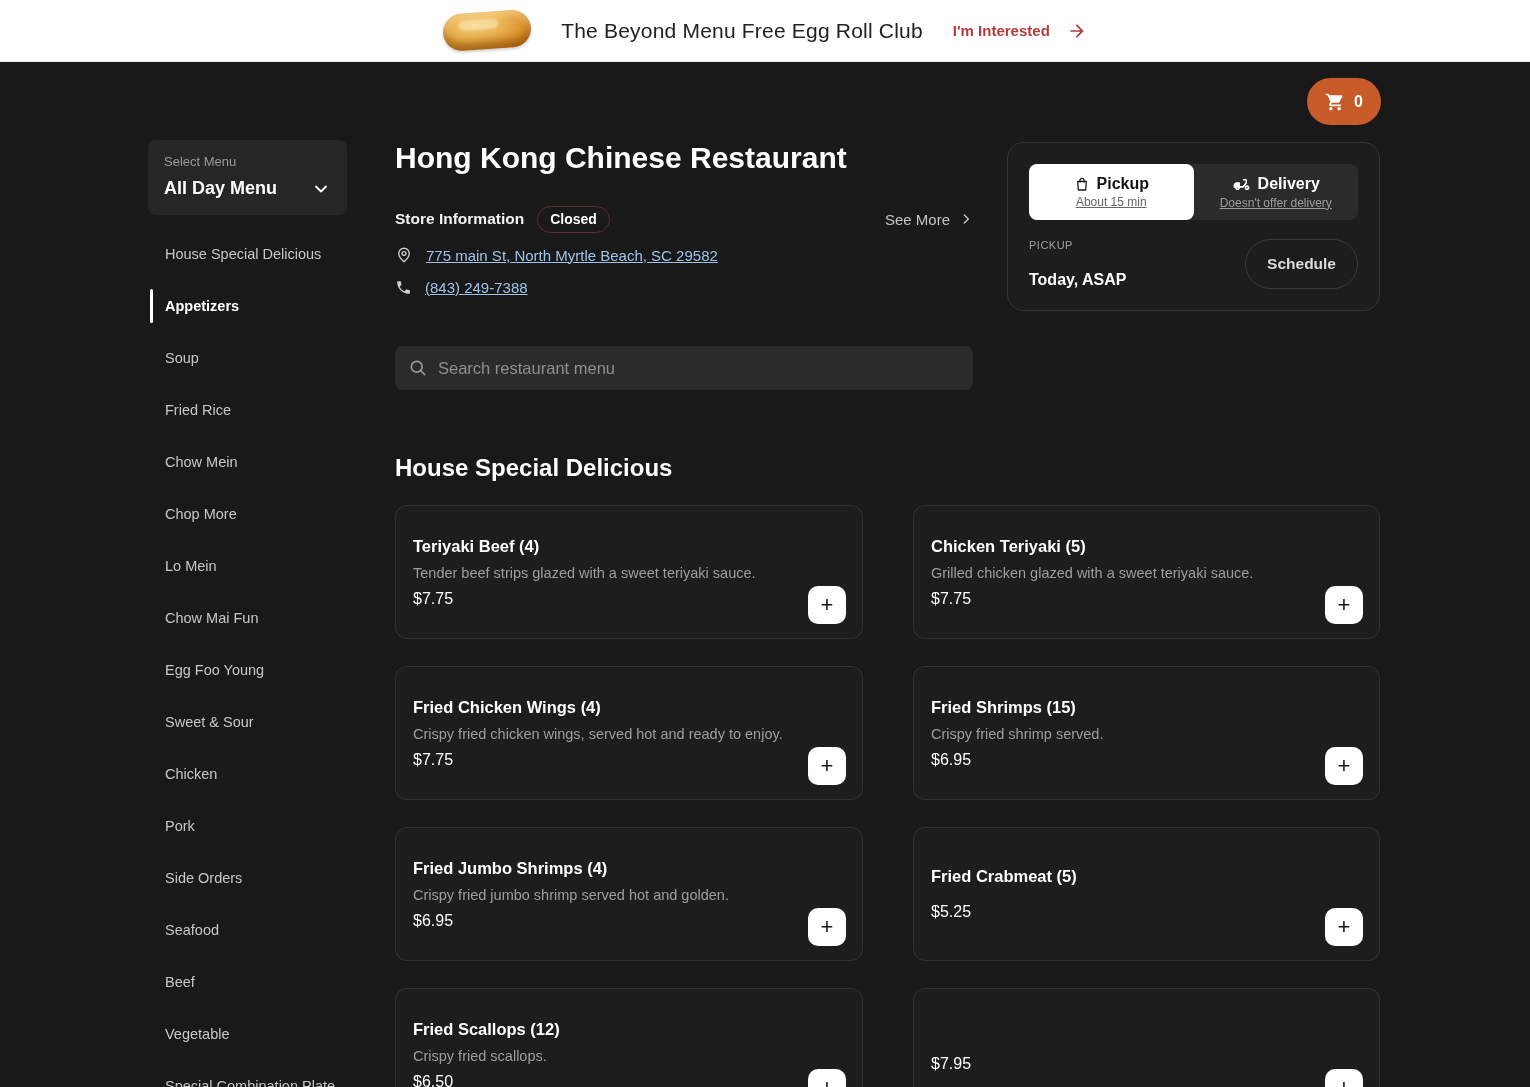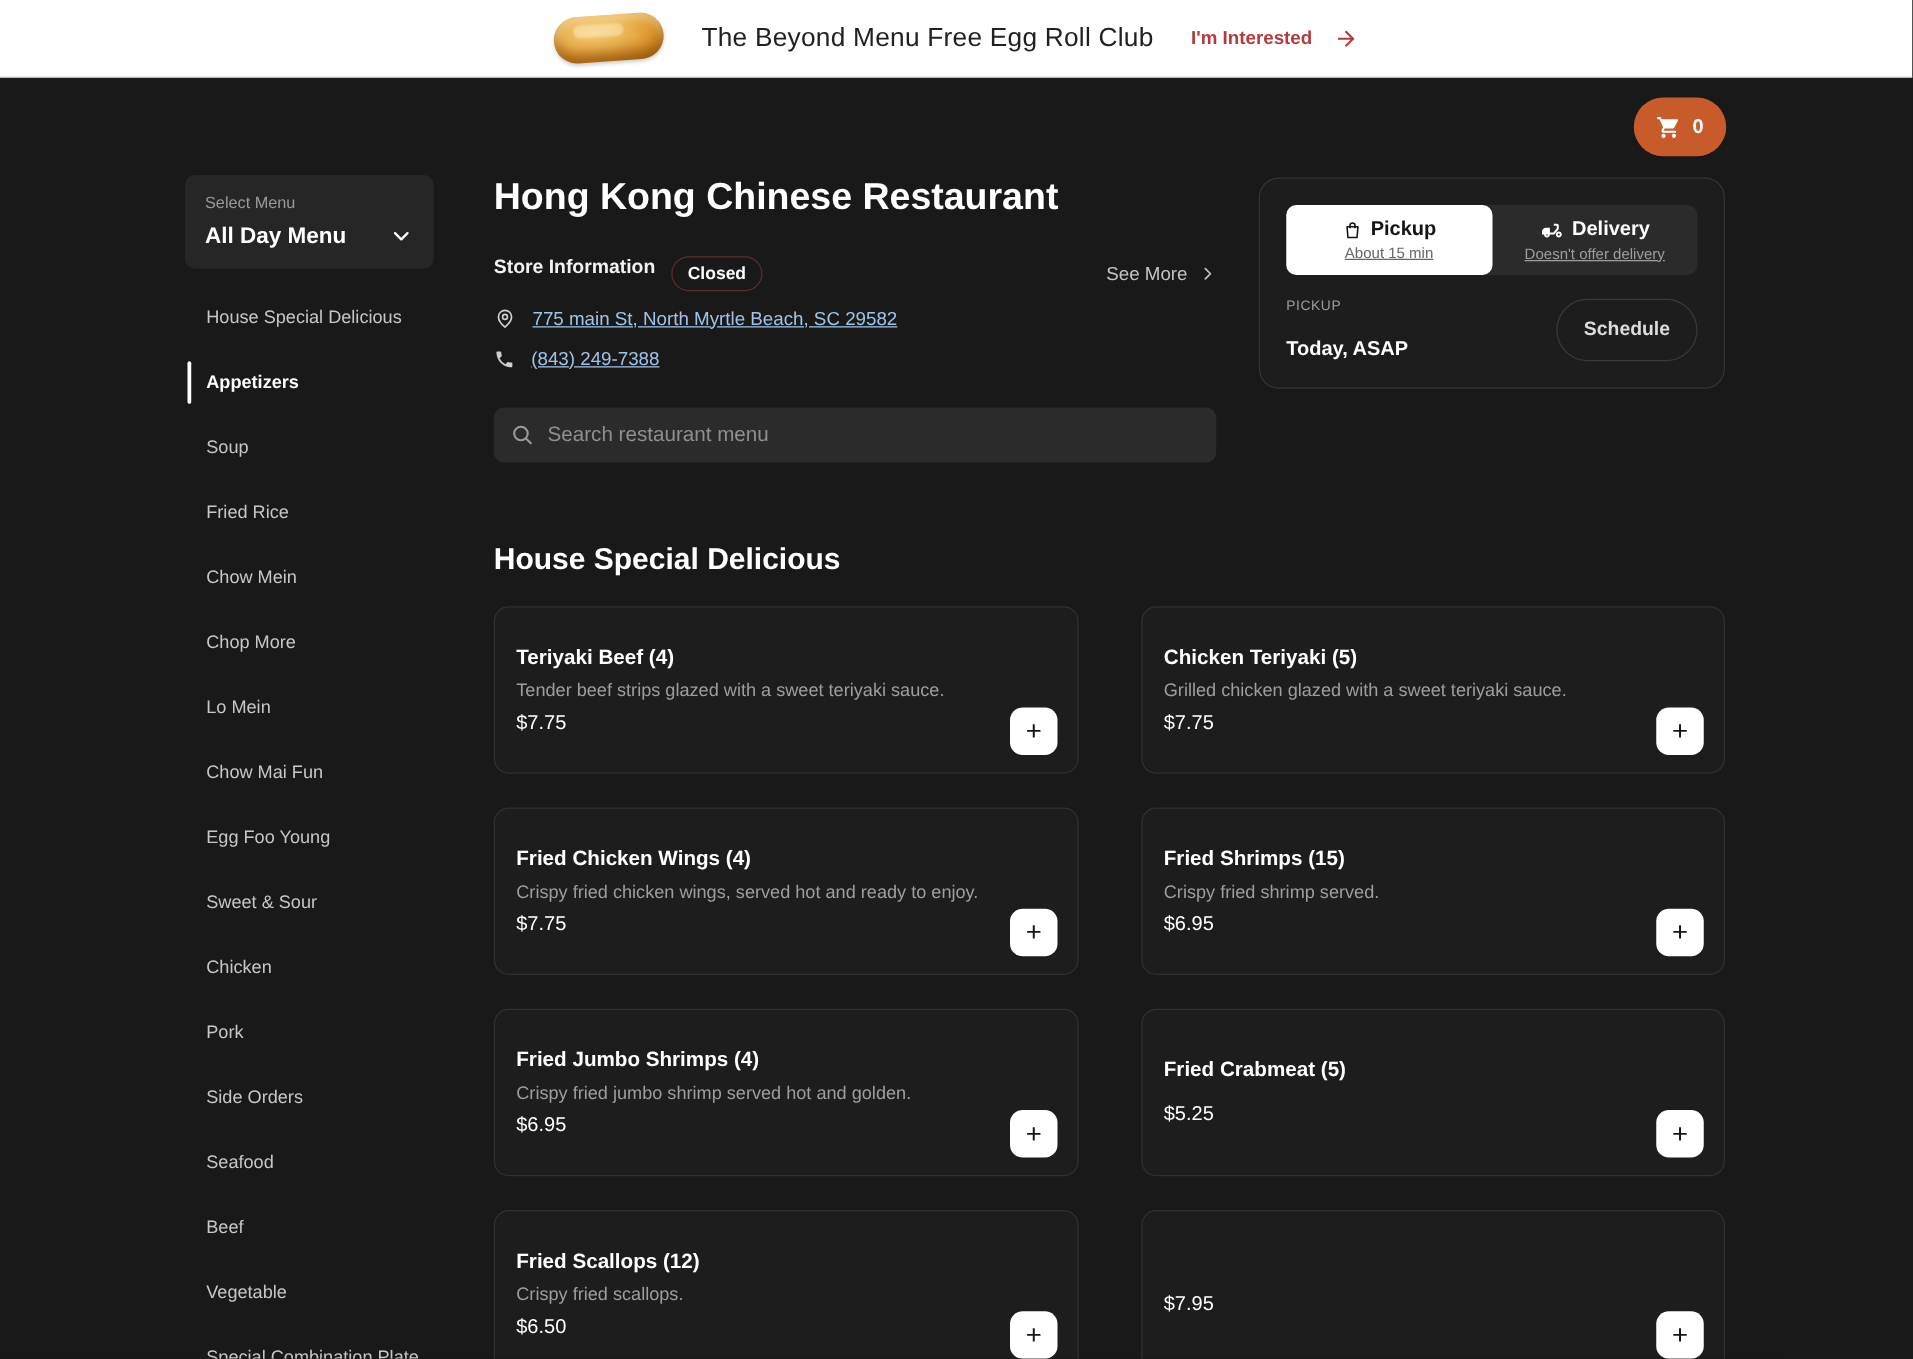--- a/index.html
+++ b/index.html
@@ -55,36 +55,36 @@
     padding-left: 17px; font-size: 14.5px; color: #c7c7c7; cursor: pointer;
   }
   .side-item.active { color: #ffffff; font-weight: bold; }
   .side-item.active::before {
     content: ""; position: absolute; left: 2px; top: 9px; bottom: 9px;
     width: 3px; background: #ffffff; border-radius: 2px;
   }
   
   .main { position: absolute; left: 395px; top: 140px; width: 985px; }
   .restaurant-name { font-size: 30px; line-height: 36px; font-weight: bold; color: #ffffff; }
-  .store-row { margin-top: 29px; width: 578px; height: 28px; display: flex; }
+  .store-row { margin-top: 29px; width: 578px; height: 28px; display: flex; align-items: center; }
   .store-info-label { font-size: 15.5px; font-weight: bold; color: #f2f2f2; }
   .status-badge {
     margin-left: 13px; padding: 4px 12px 5px; border: 1.5px solid #5e2d2d; border-radius: 15px;
     font-size: 14px; font-weight: bold; color: #ffffff;
   }
   .see-more {
     margin-left: auto; display: flex; align-items: center; gap: 9px;
     background: none; border: none; cursor: pointer; font-family: inherit;
     font-size: 15px; color: #c4c4c4;
   }
   .contact-row { margin-top: 12px; height: 20px; display: flex; align-items: center; gap: 13px; }
   .contact-row a { font-size: 15px; color: #9fc3e8; text-decoration: underline; }
   
   .search-bar {
-    margin-top: 29px; width: 578px; height: 44px;
+    margin-top: 49px; width: 578px; height: 44px;
     background: #2b2b2b; border-radius: 8px;
     display: flex; align-items: center; padding: 0 13px; gap: 10px;
   }
   .search-bar input {
     flex: 1; background: transparent; border: none; outline: none;
     font-size: 16.5px; color: #e5e5e5; font-family: inherit;
   }
   .search-bar input::placeholder { color: #8f8f8f; }
   
   .fulfillment-card {

